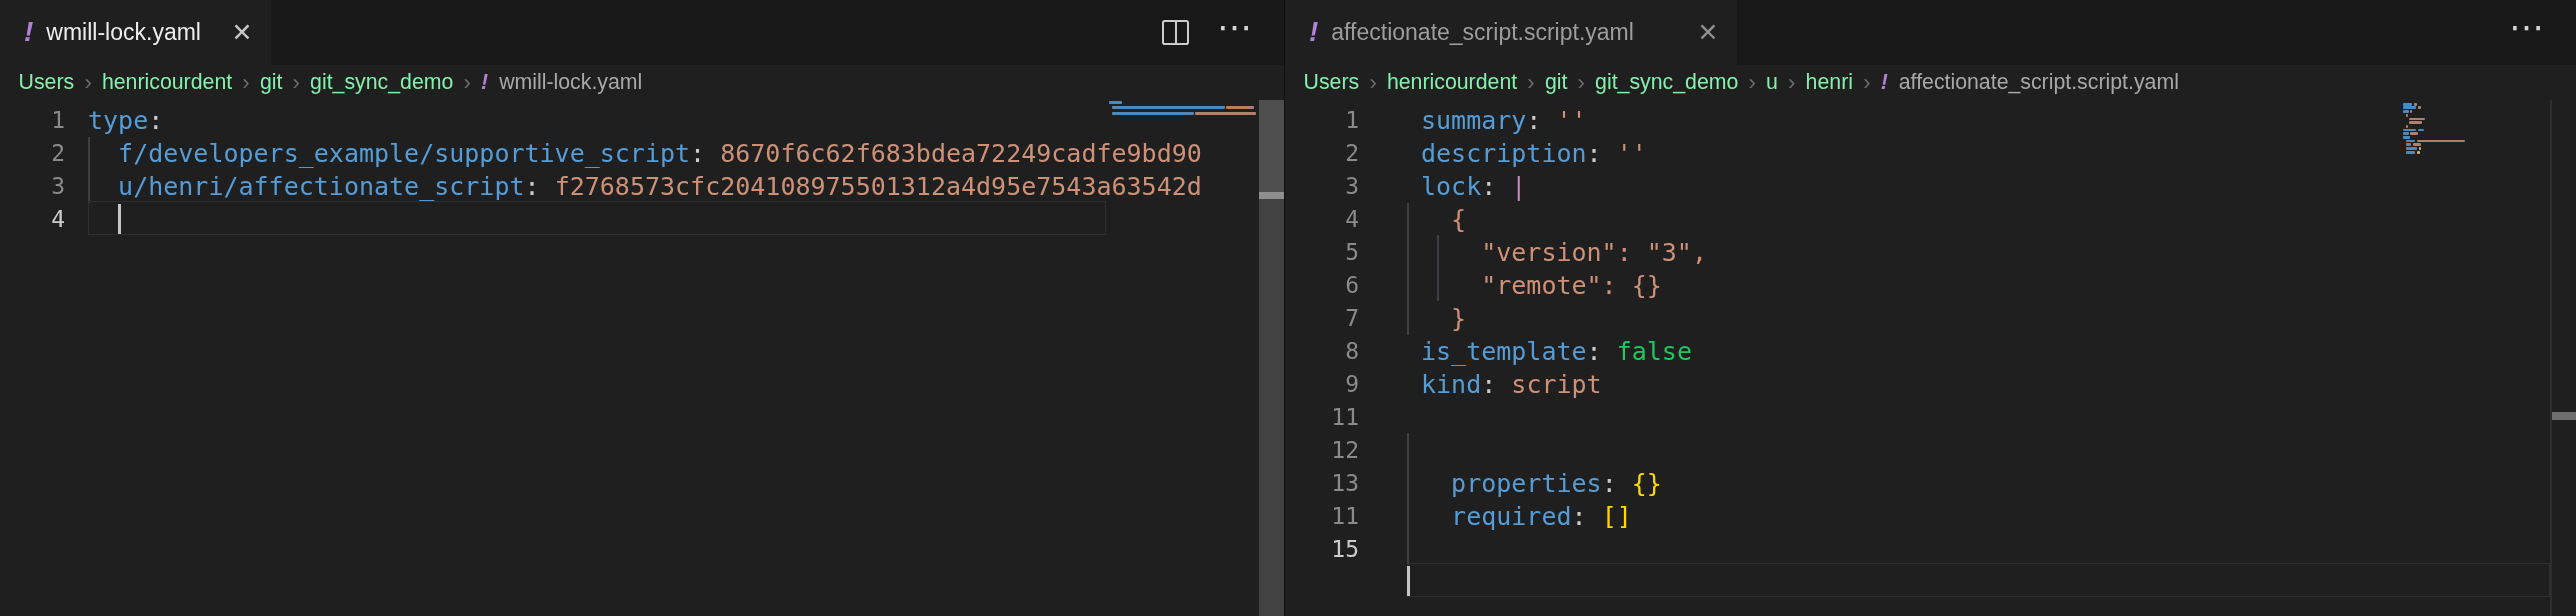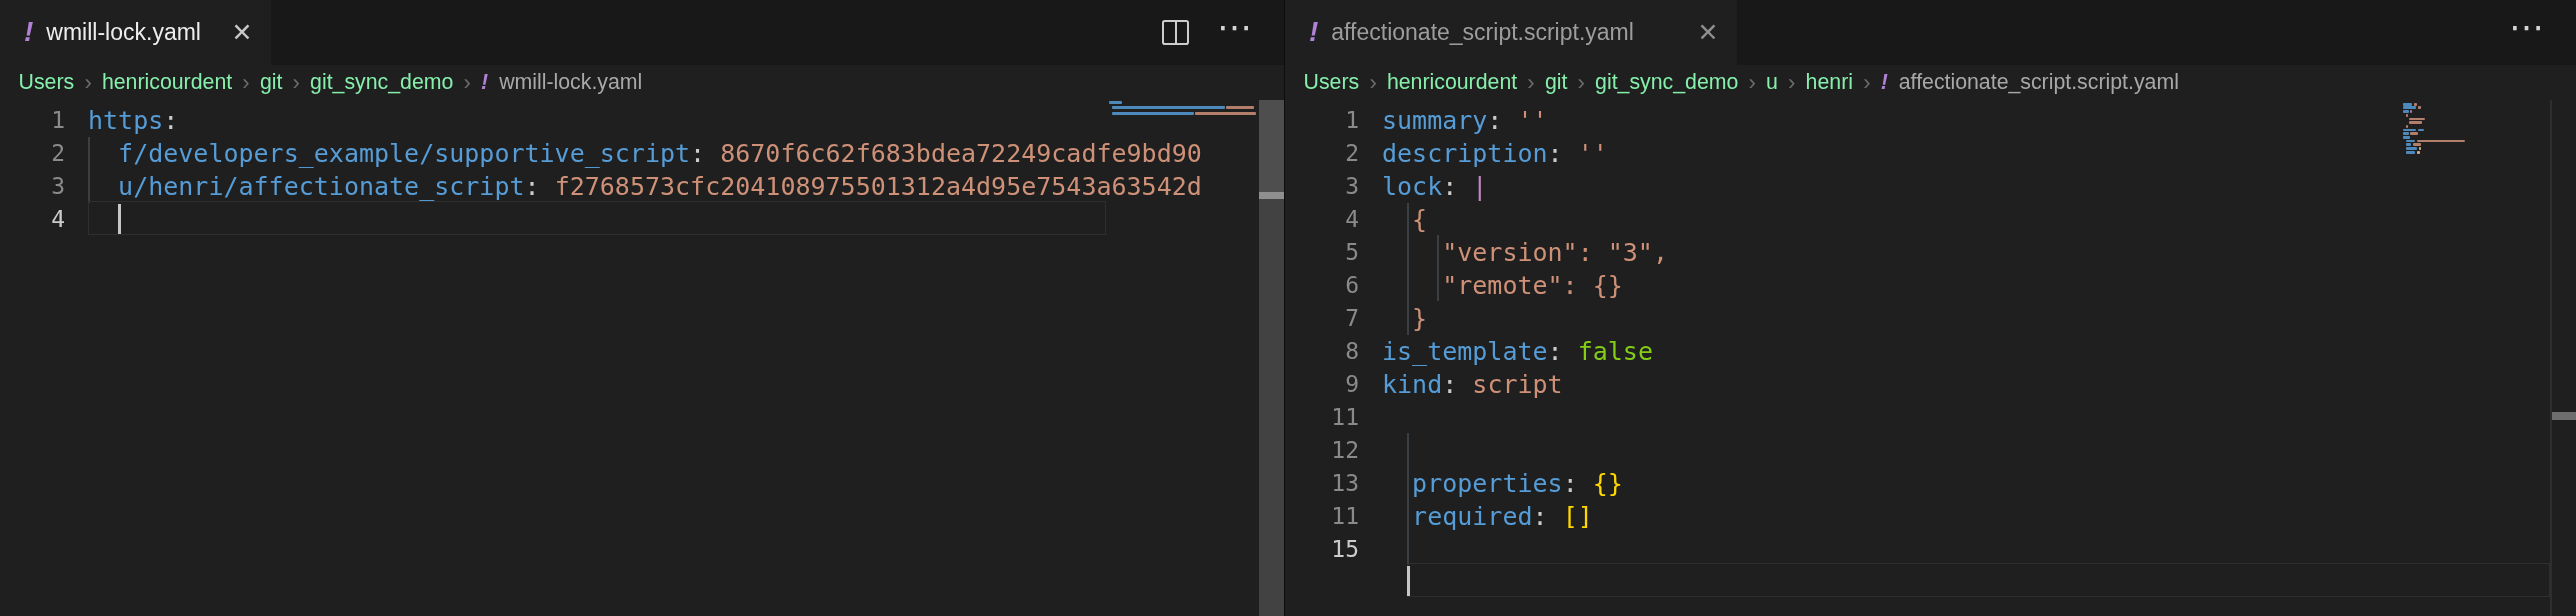--- a/index.html
+++ b/index.html
@@ -41,29 +41,29 @@
   
   .editor { position:absolute; top:100px; left:0; right:0; bottom:0; background:#1f1f1f; overflow:hidden;
             font-family:"DejaVu Sans Mono", monospace; font-size:25px; }
   .lines { position:absolute; top:3.7px; left:0; right:0; }
   .row { display:flex; height:33px; line-height:33px; white-space:pre; }
   .num { flex-shrink:0; text-align:right; color:#8a8a8a; font-size:23px; }
   .pane-left  .num { width:65px; }
   .pane-right .num { width:74px; }
   .code { white-space:pre; color:#cccccc; }
   .pane-left  .code { margin-left:23px; }
-  .pane-right .code { margin-left:23px;text-align:right; }
+  .pane-right .code { margin-left:62px;text-align:right; }
   .row.active .num { color:#cccccc; }
 
   .tk-key   { color:#569cd6; }
   .tk-punct { color:#cccccc; }
   .tk-plain { color:#cccccc; }
   .tk-str   { color:#ce9178; }
   .tk-kw    { color:#c586c0; }
-  .tk-const { color:#84cc16; }
+  .tk-const { color:#22c55e; }
   .tk-y     { color:#ffd700; }
   .tk-link  { color:#ce9178; text-decoration:underline; text-underline-offset:5.6px; text-decoration-thickness:1.9px; }
 
   .guide { position:absolute; width:1.9px; background:#3a3f44; }
   .curline { position:absolute; border:1.9px solid #2f2f2f; }
   .cursor { position:absolute; width:2.8px; background:#c6c6c6; }
 
   
   .minimap { position:absolute; top:0; }
   .mm-row { display:flex; }
@@ -105,21 +105,21 @@
         <span class="crumb-sep">›</span>
         <span class="crumb">git</span>
         <span class="crumb-sep">›</span>
         <span class="crumb">git_sync_demo</span>
         <span class="crumb-sep">›</span>
         <span class="crumb-icon">!</span>
         <span class="crumb crumb-last">wmill-lock.yaml</span>
       </div>
     <div class="editor pane-left">
       <div class="lines">
-          <div class="row"><span class="num">1</span><span class="code"><span class="tk-key">https</span><span class="tk-punct">:</span></span></div>
+          <div class="row"><span class="num">1</span><span class="code"><span class="tk-key">type</span><span class="tk-punct">:</span></span></div>
           <div class="row"><span class="num">2</span><span class="code"><span class="tk-plain">  </span><span class="tk-key">f/developers_example/supportive_script</span><span class="tk-punct">:</span><span class="tk-plain"> </span><span class="tk-str">8670f6c62f683bdea72249cadfe9bd90</span></span></div>
           <div class="row"><span class="num">3</span><span class="code"><span class="tk-plain">  </span><span class="tk-key">u/henri/affectionate_script</span><span class="tk-punct">:</span><span class="tk-plain"> </span><span class="tk-str">f2768573cfc204108975501312a4d95e7543a63542d</span></span></div>
           <div class="row active"><span class="num">4</span><span class="code"><span class="tk-plain">  </span></span></div>
         </div>
       <div class="guide" style="left:88px; top:37px; height:66px;"></div>
       <div class="curline" style="left:88px; top:101px; width:1018px; height:34px;"></div>
       <div class="cursor" style="left:118px; top:104px; height:30px;"></div>
       <div class="minimap" style="left:1107px; width:152px; padding-top:0.9px;">
           <div class="mm-row" style="height: 5.6px; padding-left: 1.9px;">
             <span class="mm-seg mb" style="width: 13px; margin-right: 1.9px;"></span>

